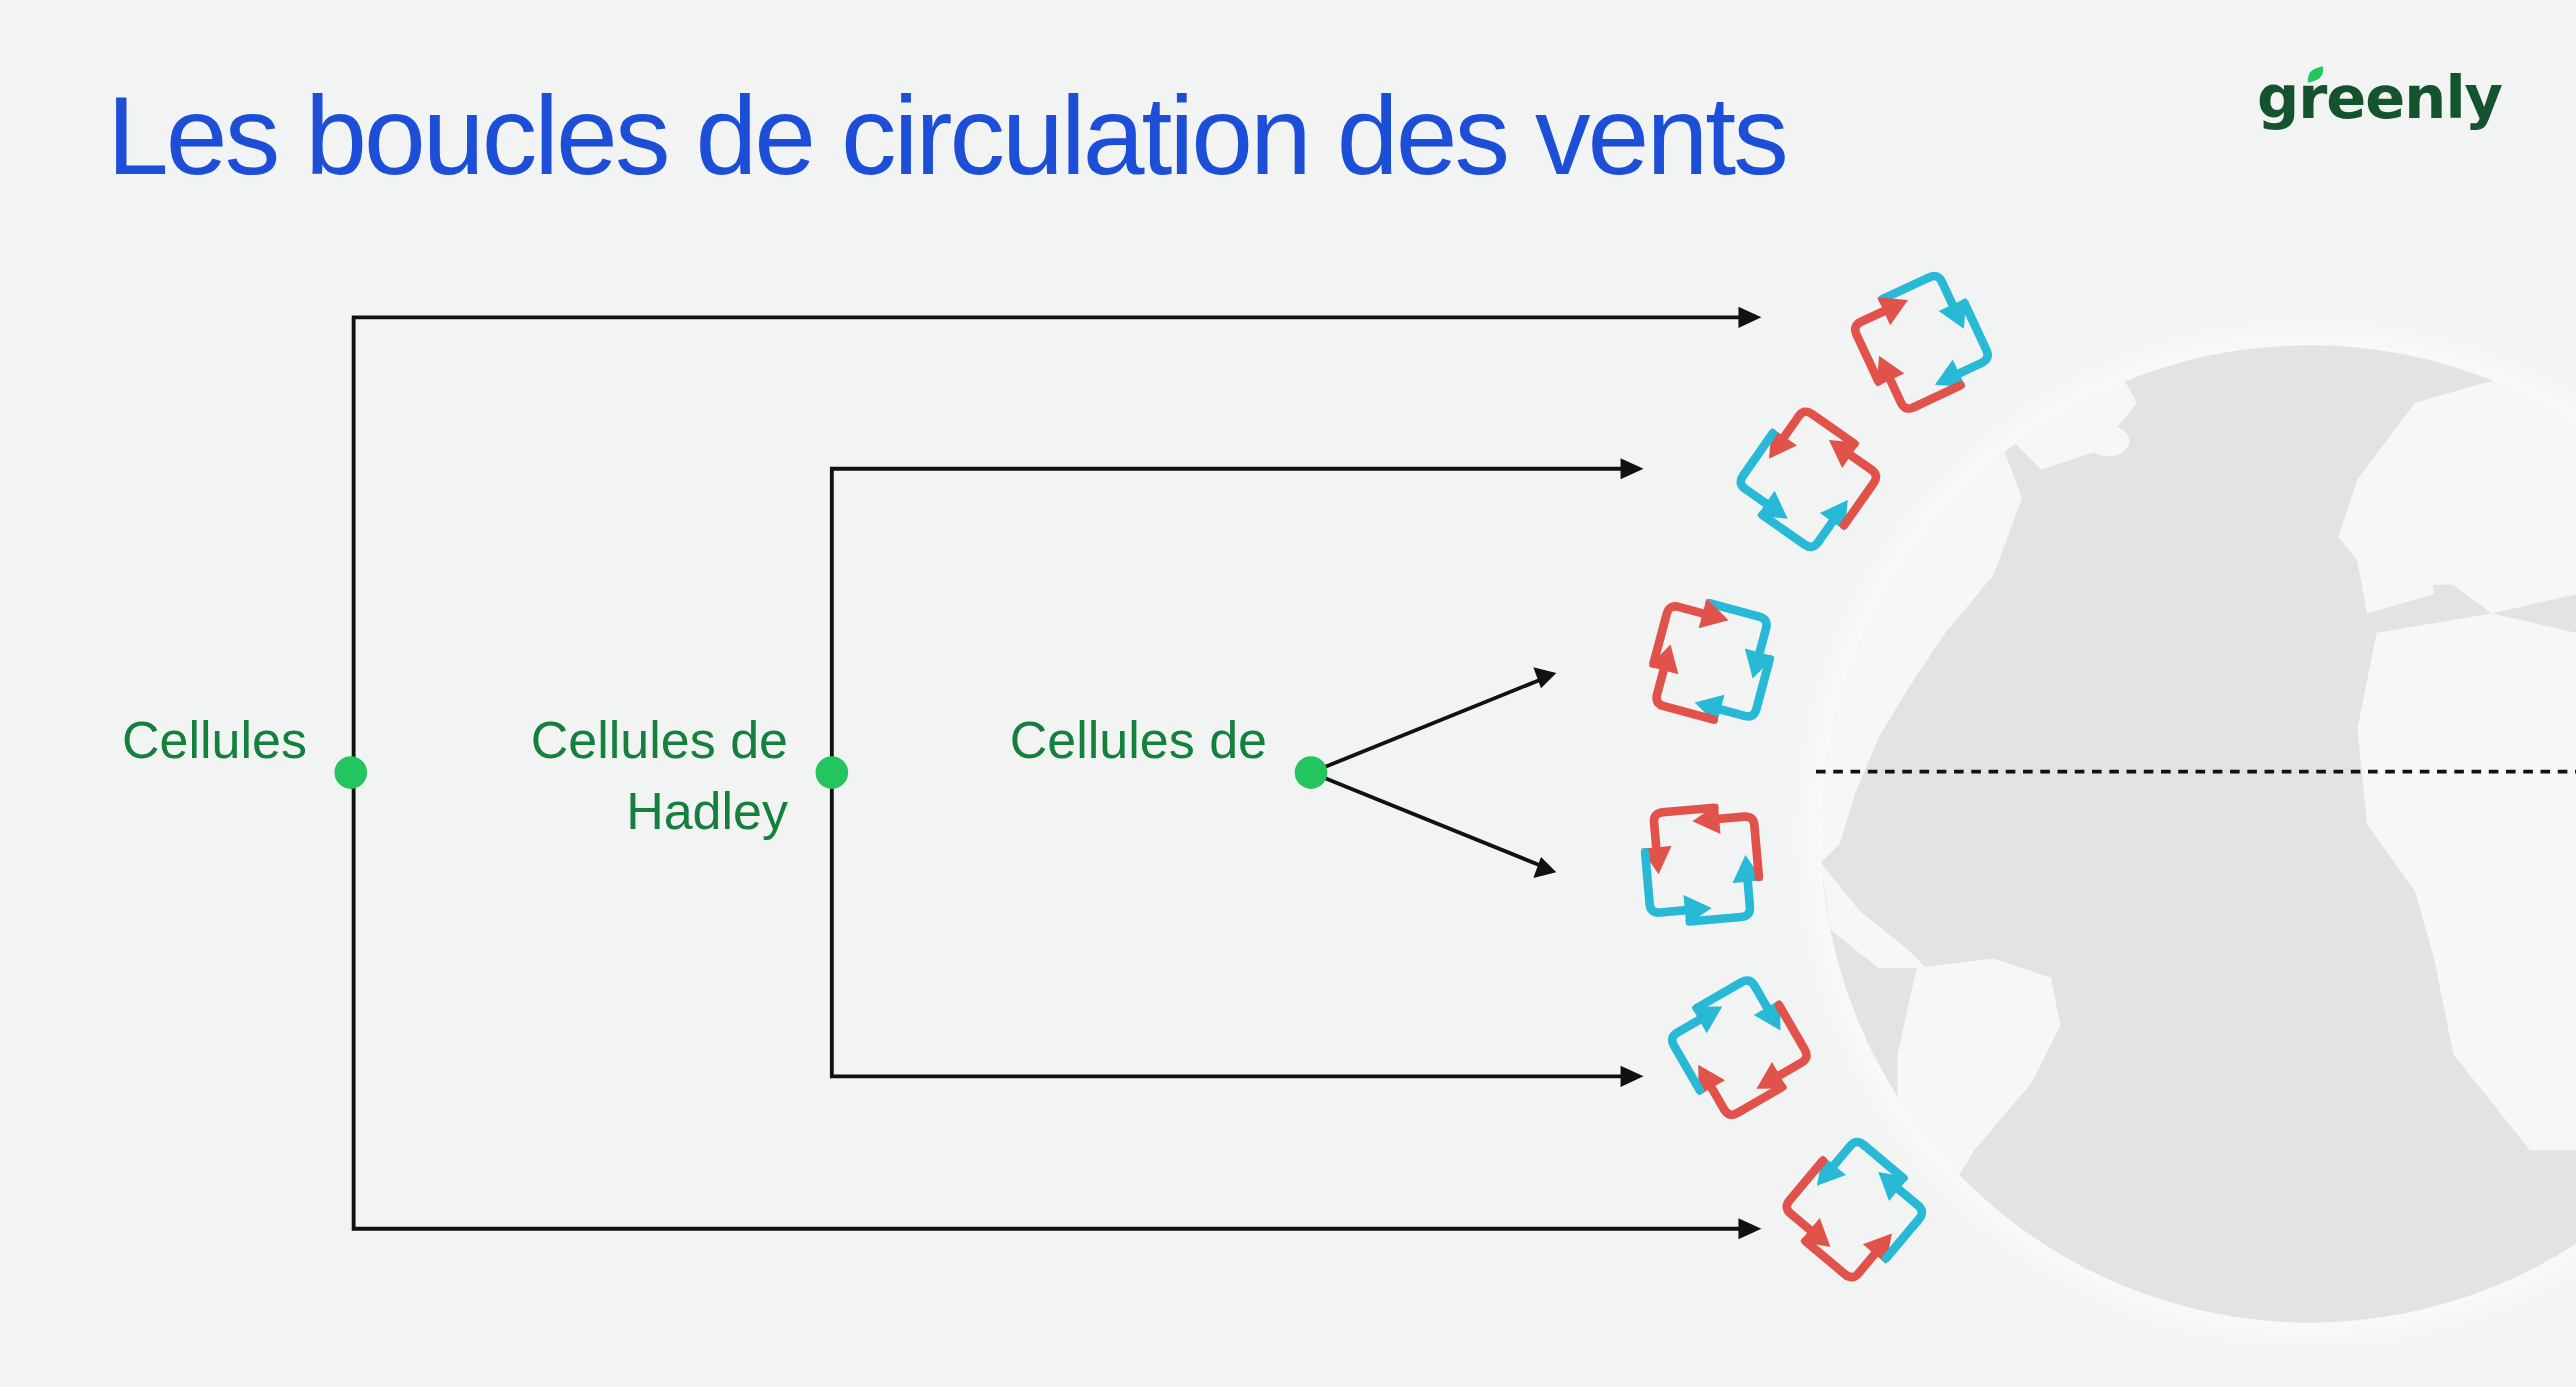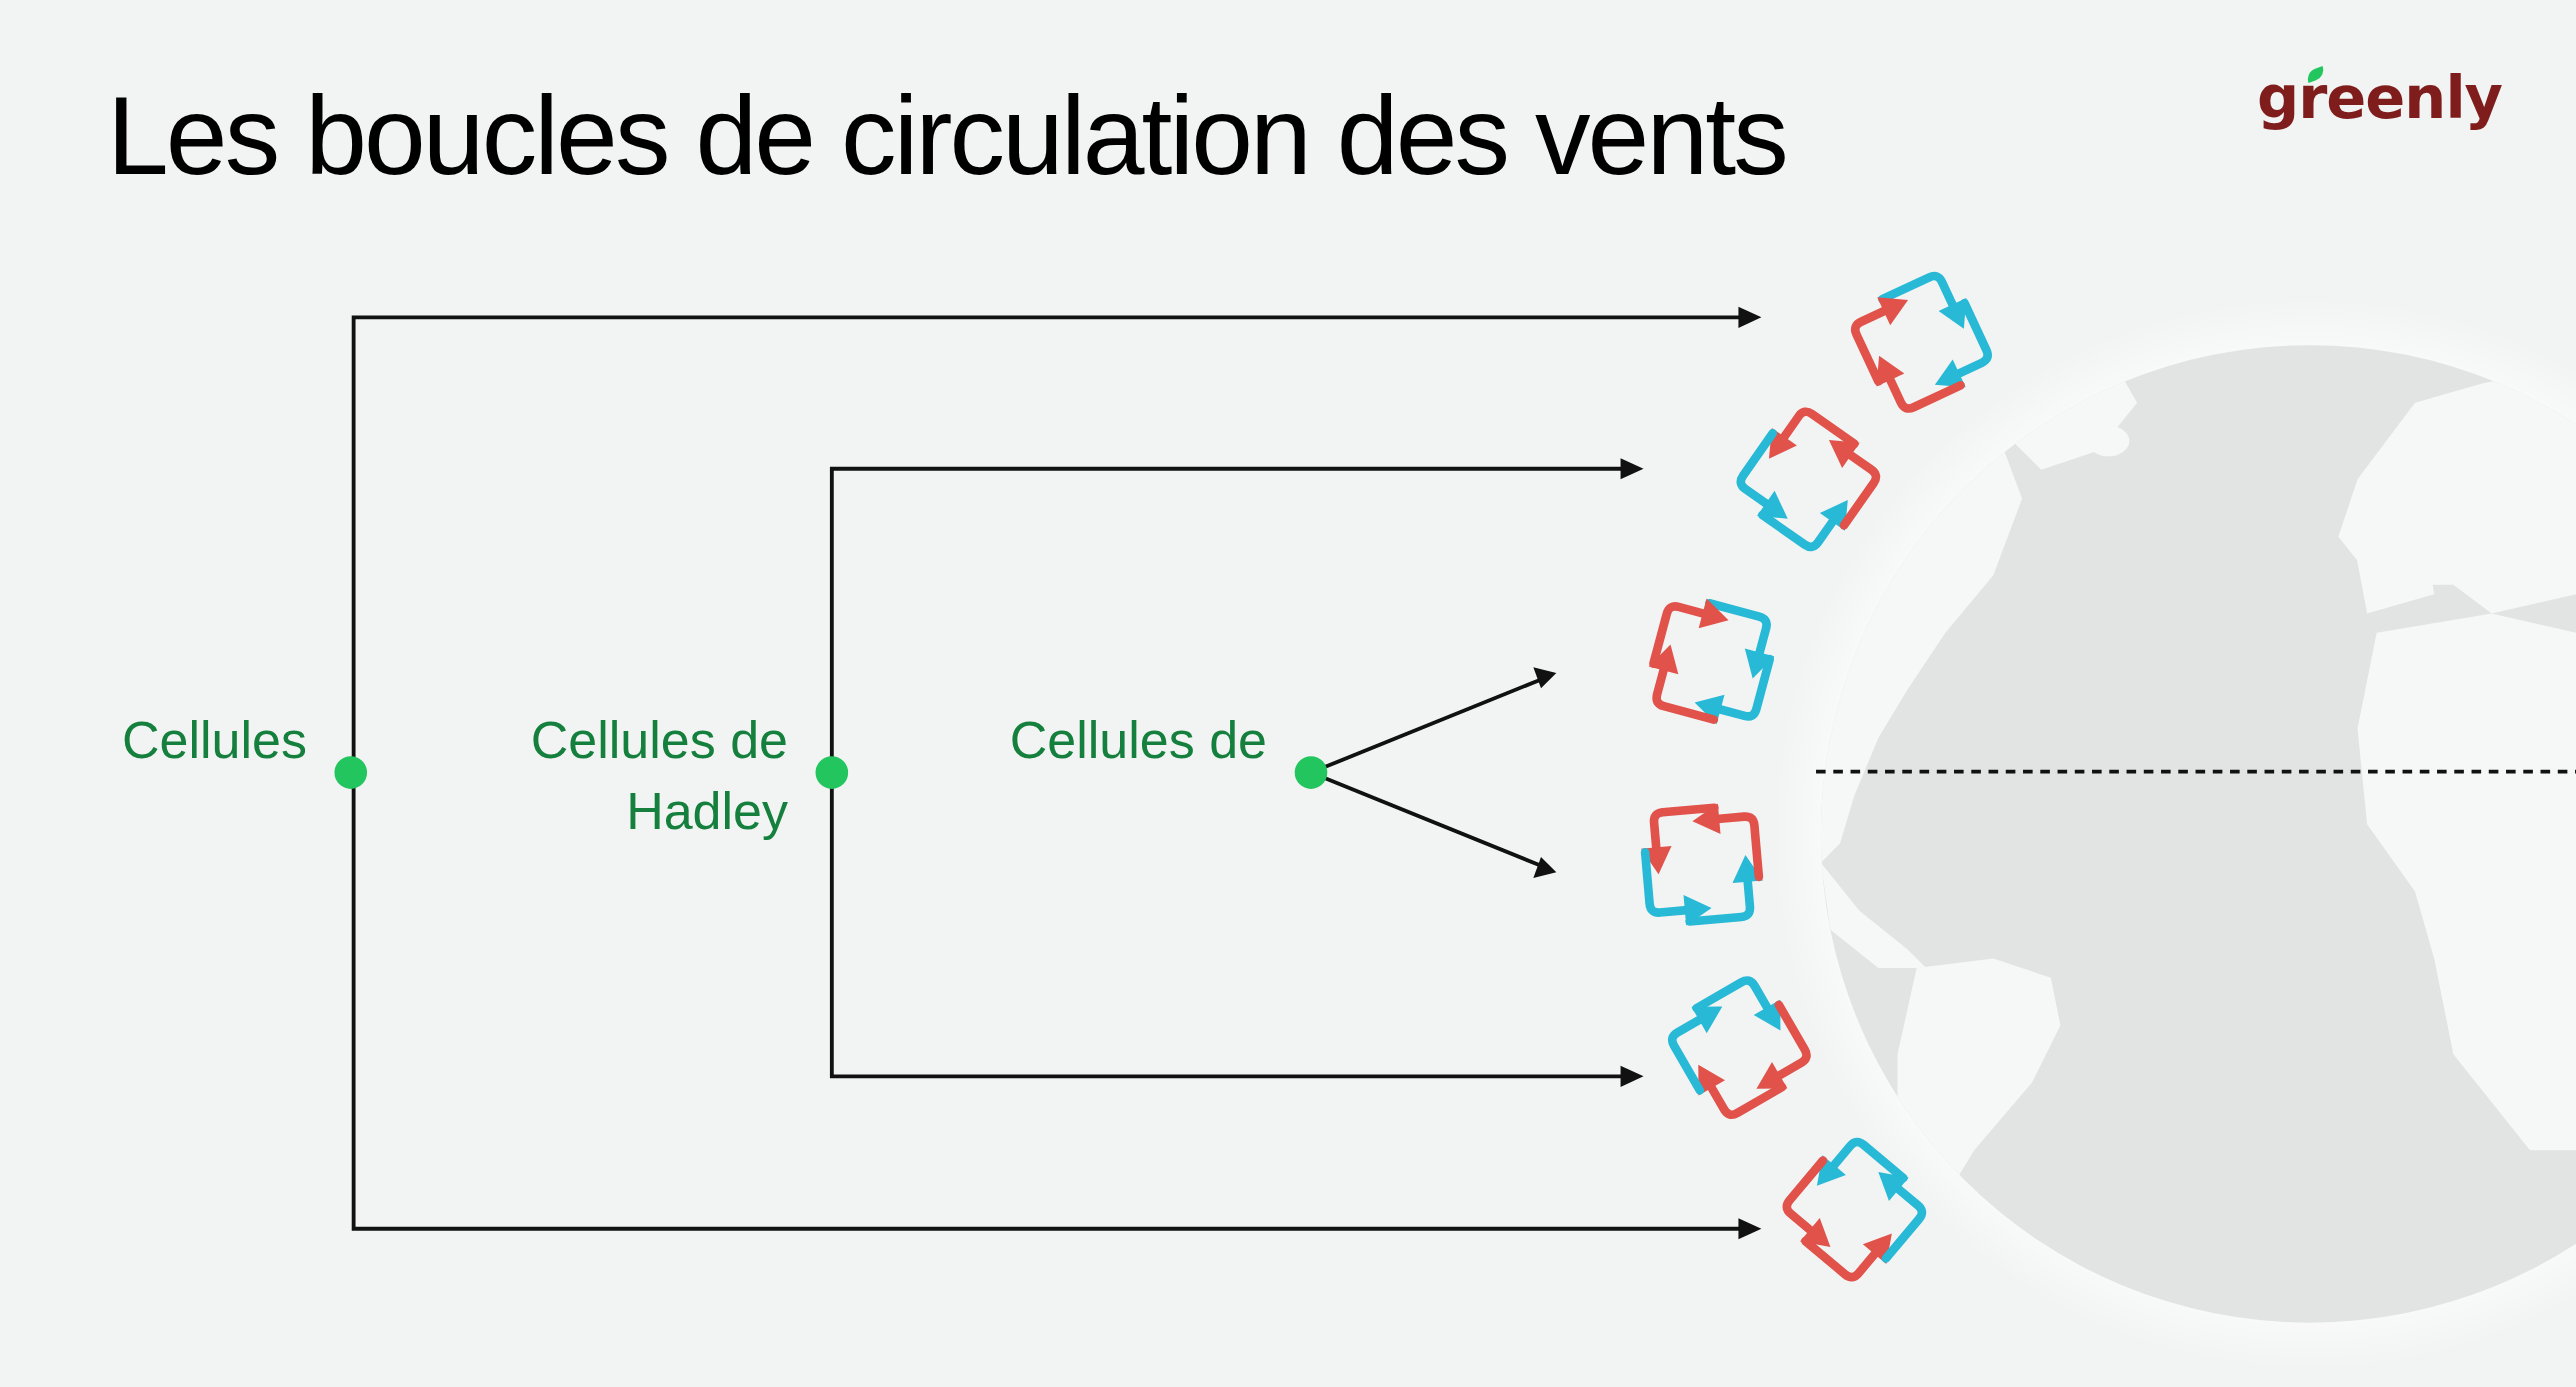--- a/index.html
+++ b/index.html
@@ -6,28 +6,28 @@
   body {
     width:2576px; height:1388px; overflow:hidden;
     background:#f2f3f3;
     font-family:"Liberation Sans", "DejaVu Sans", sans-serif;
     color:#111;
     position:relative;
   }
   .title {
     position:absolute; left:107px; top:75px;
     font-size:111px; font-weight:500; letter-spacing:-2.9px;
-    line-height:1.1; margin:0; color:#000000;
+    line-height:1.1; margin:0; color:#1d4ed8;
     font-family:"Liberation Sans", sans-serif;
     text-align:right;
   }
   .logo {
     position:absolute; left:2257px; top:63px;
     font-size:59px; font-weight:700; letter-spacing:-1px;
-    color:#7f1d1d; font-family:"DejaVu Sans", sans-serif;
+    color:#14532d; font-family:"DejaVu Sans", sans-serif;
   }
   .logo .leaf { position:relative; display:inline-block; }
   .logo .leaf::after {
     content:""; position:absolute; left:7.7px; top:5.8px;
     width:19px; height:10.5px; background:#22c55e;
     border-radius:11.5px 0 11.5px 0; transform:rotate(-20deg);
   }
   svg.diagram { position:absolute; left:0; top:0; }
   .label {
     position:absolute; text-align:right;

